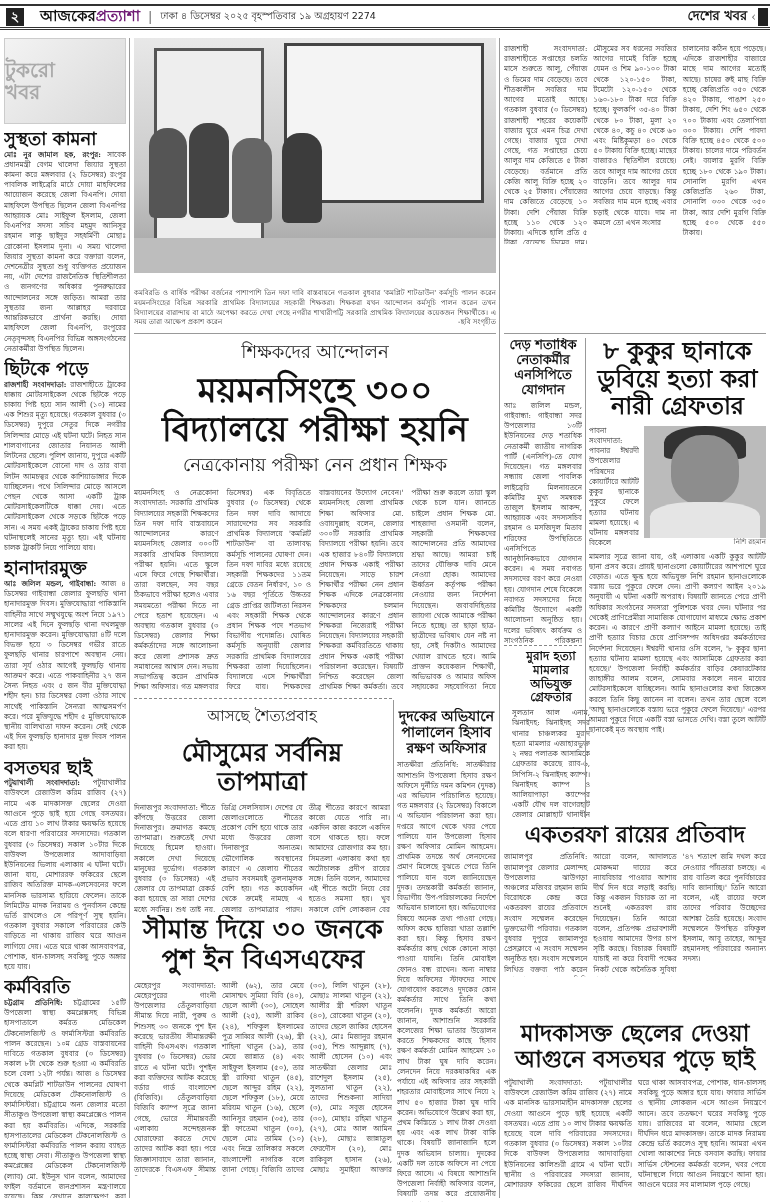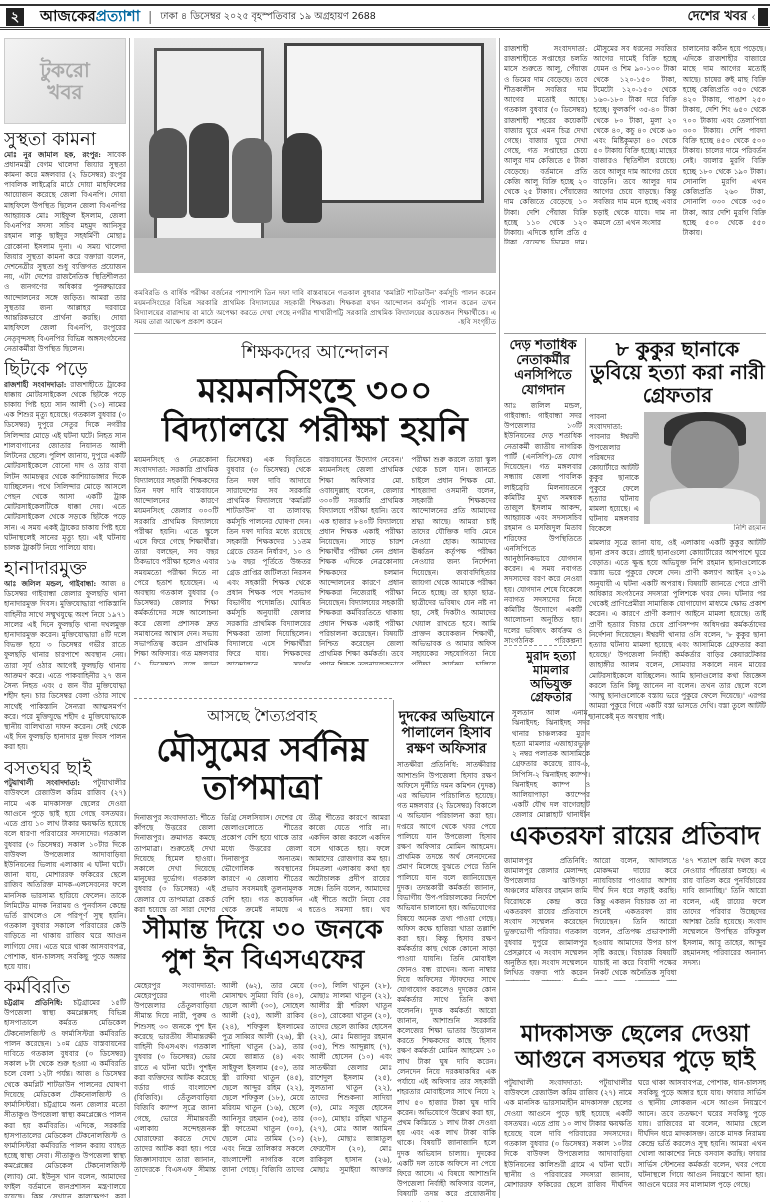--- a/index.html
+++ b/index.html
@@ -3,36 +3,36 @@
 <meta charset="utf-8">
 <style>
   * { box-sizing: border-box; margin: 0; padding: 0; }
   html, body { width: 770px; height: 1203px; background: #fff; overflow: hidden; }
   body { font-family: "DejaVu Serif", serif; color: #111; position: relative; }
 
   
   .masthead { position: absolute; left: 0; top: 4px; width: 770px; height: 26px; border-top: 2px solid #333; border-bottom: 3px double #333; display: flex; align-items: center; }
   .page-no { width: 18px; height: 18px; background: #222; color: #fff; font-size: 13px; font-weight: bold; text-align: center; line-height: 18px; margin-left: 6px; }
   .brand { font-family: "DejaVu Sans", sans-serif; font-size: 15px; font-weight: bold; margin-left: 16px; color: #111; }
-  .brand .accent { color: #0369a1; }
+  .brand .accent { color: #701a75; }
   .sep { margin: 0 8px; color: #666; font-size: 13px; }
   .dateline { font-family: "DejaVu Sans", sans-serif; font-size: 9.5px; color: #222; }
   .section-name { margin-left: auto; font-family: "DejaVu Sans", sans-serif; font-size: 13px; font-weight: bold; margin-right: 4px; }
   .chev { font-size: 12px; color: #666; margin-right: 2px; }
   .mark { width: 10px; height: 18px; background: #222; margin-right: 2px; }
 
   .col, .block { position: absolute; overflow: hidden; }
   .rule-v { position: absolute; width: 1px; background: #999; }
   .rule-h { position: absolute; height: 1px; background: #999; }
   .rule-dash { position: absolute; height: 0; border-top: 1px dashed #888; }
 
-  .kicker-box { height: 86px; border: 1px solid #ccc; background: linear-gradient(135deg,#f3f3f3,#d9d9d9); display: flex; flex-direction: column; align-items: center; justify-content: center; margin-bottom: 4px; }
+  .kicker-box { height: 86px; border: 1px solid #ccc; background: linear-gradient(135deg,#f3f3f3,#d9d9d9); display: flex; flex-direction: column; align-items: flex-start; justify-content: center; margin-bottom: 4px; }
   .kicker-box span { font-family: "DejaVu Sans", sans-serif; color: #aaa; font-weight: bold; font-size: 20px; line-height: 1.1; }
 
-  .brief h3 { font-family: "DejaVu Sans", sans-serif; font-size: 18px; font-weight: normal; line-height: 1.2; margin-top: 4px; }
+  .brief h3 { font-family: "DejaVu Sans", sans-serif; font-size: 18px; font-weight: bold; line-height: 1.2; margin-top: 4px; }
   .brief p, .body-text { font-size: 7.2px; line-height: 1.42; text-align: justify; color: #222; }
   .byline { font-weight: bold; }
 
   .photo { background: #d6d6d6; position: relative; overflow: hidden; }
   .photo .shape { position: absolute; }
   .caption { font-size: 7px; line-height: 1.4; color: #333; text-align: justify; }
   .credit { float: right; }
 
   .hl { font-family: "DejaVu Sans", sans-serif; font-weight: bold; text-align: center; color: #111; line-height: 1.15; }
   .kick { font-family: "DejaVu Sans", sans-serif; text-align: center; color: #222; }
@@ -47,21 +47,21 @@
 </style>
 </head>
 <body>
 
 <div class="masthead">
   <div class="page-no">২</div>
   <div class="brand">
     <span>আজকের</span><span class="accent">প্রত্যাশা</span>
   </div>
   <span class="sep">|</span>
-  <span class="dateline">ঢাকা ৪ ডিসেম্বর ২০২৫ বৃহস্পতিবার ১৯ অগ্রহায়ণ 2688</span>
+  <span class="dateline">ঢাকা ৪ ডিসেম্বর ২০২৫ বৃহস্পতিবার ১৯ অগ্রহায়ণ 2274</span>
   <span class="section-name">দেশের খবর</span>
   <span class="chev">‹</span>
   <span class="mark"></span>
 </div>
 
 <div class="col brief" style="left:4px; top:38px; width:122px; height:1160px;">
   <div class="kicker-box">
     <span>টুকরো</span>
     <span>খবর</span>
   </div>
@@ -103,32 +103,33 @@
   <div class="caption" style="margin-top:16px;">
     <span>কমবিরতি ও বার্ষিক পরীক্ষা বর্জনের পাশাপাশি তিন দফা দাবি বাস্তবায়নে গতকাল বুধবার 'কমপ্লিট শাটডাউন' কর্মসূচি পালন করেন ময়মনসিংহের বিভিন্ন সরকারি প্রাথমিক বিদ্যালয়ের সহকারী শিক্ষকরা। শিক্ষকরা যখন আন্দোলন কর্মসূচি পালন করেন তখন বিদ্যালয়ের বারান্দায় বা মাঠে অপেক্ষা করতে দেখা গেছে নগরীর শাখারীপট্টি সরকারি প্রাথমিক বিদ্যালয়ের কয়েকজন শিক্ষার্থীকে। এ সময় তারা আক্ষেপ প্রকাশ করেন</span>
     <span class="credit">-ছবি সংগৃহীত</span>
   </div>
 </div>
 <div class="rule-h" style="left:134px; top:333px; width:362px;"></div>
 
 <div class="block" style="left:134px; top:338px; width:362px; height:355px;">
   <div class="kick" style="font-size:18px;">শিক্ষকদের আন্দোলন</div>
   <div class="hl" style="font-size:34px; margin-top:2px;">ময়মনসিংহে ৩০০ বিদ্যালয়ে পরীক্ষা হয়নি</div>
+  <div class="kick" style="font-size:18px; margin-top:2px;">নেত্রকোনায় পরীক্ষা নেন প্রধান শিক্ষক</div>
   <div class="cols" style="margin-top:6px; height:210px; overflow:hidden;">
     <div class="body-text">ময়মনসিংহ ও নেত্রকোনা সংবাদদাতা: সরকারি প্রাথমিক বিদ্যালয়ের সহকারী শিক্ষকদের তিন দফা দাবি বাস্তবায়নে আন্দোলনের কারণে ময়মনসিংহ জেলার ৩০০টি সরকারি প্রাথমিক বিদ্যালয়ে পরীক্ষা হয়নি। এতে স্কুলে এসে ফিরে গেছে শিক্ষার্থীরা। তারা বলছেন, সব বছর ঠিকভাবে পরীক্ষা হলেও এবার সময়মতো পরীক্ষা দিতে না পেরে হতাশ হয়েছেন। এ অবস্থায় গতকাল বুধবার (৩ ডিসেম্বর) জেলার শিক্ষা কর্মকর্তাদের সঙ্গে আলোচনা করে জেলা প্রশাসক দ্রুত সমাধানের আশ্বাস দেন। সভায় সভাপতিত্ব করেন প্রাথমিক শিক্ষা অফিসার। গত মঙ্গলবার (২ ডিসেম্বর) বলে জানা গেছে জেলার ১৪টি থানায় উপজেলায় সরকারি শিক্ষকরা এমন প্রতিবাদ জানায়। এক হাজার সংখ্যক আন্দোলনে বিদ্যালয়ে তবে এক প্রধান শিক্ষক নিয়েছেন। প্রকৃত, মঙ্গলবার (২</div>
     <div class="body-text">ডিসেম্বর) এক বিবৃতিতে বুধবার (৩ ডিসেম্বর) থেকে তিন দফা দাবি আদায়ে সারাদেশের সব সরকারি প্রাথমিক বিদ্যালয়ে 'কমপ্লিট শাটডাউন' বা তালাবদ্ধ কর্মসূচি পালনের ঘোষণা দেন। তিন দফা দাবির মধ্যে রয়েছে সহকারী শিক্ষকদের ১১তম গ্রেডে বেতন নির্ধারণ, ১০ ও ১৬ বছর পূর্তিতে উচ্চতর গ্রেড প্রাপ্তির জটিলতা নিরসন এবং সহকারী শিক্ষক থেকে প্রধান শিক্ষক পদে শতভাগ বিভাগীয় পদোন্নতি। ঘোষিত কর্মসূচি অনুযায়ী জেলার সরকারি প্রাথমিক বিদ্যালয়ের শিক্ষকরা তালা দিয়েছিলেন। বিদ্যালয়ে এসে শিক্ষার্থীরা ফিরে যায়। শিক্ষকদের আন্দোলনে সমর্থন জানিয়েছেন অভিভাবকরাও। তারা বলেন, শিক্ষকদের ন্যায্য দাবি দ্রুত মেনে নেওয়া হোক। তবে দৌরিক দাবিগুলো দ্রুত আসছিলেন,</div>
     <div class="body-text">বাস্তবায়নের উদ্যোগ নেবেন।' ময়মনসিংহ জেলা প্রাথমিক শিক্ষা অফিসার মো. ওবায়দুল্লাহ বলেন, জেলার ৩০০টি সরকারি প্রাথমিক বিদ্যালয়ে পরীক্ষা হয়নি। তবে এক হাজার ৮৪০টি বিদ্যালয়ে প্রধান শিক্ষক একাই পরীক্ষা নিয়েছেন। সাড়ে চারশ শিক্ষার্থীর পরীক্ষা নেন প্রধান শিক্ষক এদিকে নেত্রকোনায় শিক্ষকদের চলমান আন্দোলনের কারণে প্রধান শিক্ষকরা নিজেরাই পরীক্ষা নিয়েছেন। বিদ্যালয়ের সহকারী শিক্ষকরা কর্মবিরতিতে থাকায় প্রধান শিক্ষক একাই পরীক্ষা পরিচালনা করেছেন। বিষয়টি নিশ্চিত করেছেন জেলা প্রাথমিক শিক্ষা কর্মকর্তা। তবে প্রধান শিক্ষক তুলনামূলকভাবে তবে প্রধান শিক্ষক</div>
     <div class="body-text">পরীক্ষা শুরু করলে তারা স্কুল থেকে চলে যান। জানতে চাইলে প্রধান শিক্ষক মো. শাহজাদা ওসমানী বলেন, সহকারী শিক্ষকদের আন্দোলনের প্রতি আমাদের শ্রদ্ধা আছে। আমরা চাই তাদের যৌক্তিক দাবি মেনে নেওয়া হোক। আমাদের ঊর্ধ্বতন কর্তৃপক্ষ পরীক্ষা নেওয়ার জন্য নির্দেশনা দিয়েছেন। জবাবদিহিতার জায়গা থেকে আমাকে পরীক্ষা নিতে হচ্ছে। তা ছাড়া ছাত্র-ছাত্রীদের ভবিষ্যৎ যেন নষ্ট না হয়, সেই দিকটাও আমাদের খেয়াল রাখতে হবে। আমি প্রাক্তন কয়েকজন শিক্ষার্থী, অভিভাবক ও আমার অফিস সহায়কের সহযোগিতা নিয়ে পরীক্ষা কার্যক্রম চালিয়ে যাচ্ছি। শিক্ষার্থীদের ভবিষ্যৎও ঝুঁকিতে পড়ছে।</div>
   </div>
 </div>
 <div class="rule-dash" style="left:134px; top:698px; width:258px;"></div>
 
 <div class="block" style="left:134px; top:704px; width:256px; height:208px;">
   <div class="kick" style="font-size:15px;">আসছে শৈত্যপ্রবাহ</div>
-  <div class="hl" style="font-size:33px; margin-top:2px;">মৌসুমের সর্বনিম্ন তাপমাত্রা</div>
+  <div class="hl" style="font-size:25px; margin-top:10px;">মৌসুমের সর্বনিম্ন তাপমাত্রা</div>
   <div class="cols" style="margin-top:6px; height:150px; overflow:hidden; gap:6px;">
     <div class="body-text">দিনাজপুর সংবাদদাতা: শীতে কাঁপছে উত্তরের জেলা দিনাজপুর। ক্রমাগত কমছে তাপমাত্রা। শুরুতেই দেখা দিয়েছে হিমেল হাওয়া। সকালে দেখা দিয়েছে মানুষের দুর্ভোগ। গতকাল বুধবার (৩ ডিসেম্বর) এই জেলার যে তাপমাত্রা রেকর্ড করা হয়েছে তা সারা দেশের মধ্যে সর্বনিম্ন। শুধু তাই নয়, এই তাপমাত্রা চলতি শীত মৌসুমের সর্বনিম্ন। দিনাজপুর আবহাওয়া অফিসের তথ্যমতে, গতকাল সকাল ৬টায় জেলার সর্বনিম্ন তাপমাত্রা ছিল ১১ দশমিক ৮ ডিগ্রি সেলসিয়াস। বাতাসের আর্দ্রতা ছিল ৯৫ শতাংশ। গত মঙ্গলবার এই জেলার তাপমাত্রা ছিল ১৩ দশমিক শূন্য ডিগ্রি এবং সোমবার জেলার তাপমাত্রা ছিল ১৩ দশমিক ২</div>
     <div class="body-text">ডিগ্রি সেলসিয়াস। দেশের যে জেলাগুলোতে শীতের প্রকোপ বেশি হয়ে থাকে তার মধ্যে উত্তরের জেলা দিনাজপুর অন্যতম। ভৌগোলিক অবস্থানের কারণে এ জেলায় শীতের প্রভাব সবসময়ই তুলনামূলক বেশি হয়। গত কয়েকদিন থেকে ক্রমেই নামছে এ জেলার তাপমাত্রার পারদ। এদিকে শীত বাড়ার সঙ্গে সঙ্গেই বেড়েছে দুর্ভোগ। সকালে কাজে যেতে পারছেন না দিনমজুর ও শ্রমজীবী মানুষ। শহরের রিকশাচালক মজিবর বলেন, সকালে কুয়াশা থাকায় কাজে বের হতে দেরি হচ্ছে। কুয়াশার কারণে আমি নিজেও কাজ করতে পারছি না। সদরের মোস্তফাবাজার এলাকার রফিকুল ইসলাম বলেন, আমাদের এই মৌসুমটা বেশ কষ্টের। এই মৌসুমে</div>
     <div class="body-text">তীব্র শীতের কারণে আমরা কাজে যেতে পারি না। একদিন কাজ করলে একদিন বসে থাকতে হয়। ফলে আমাদের রোজগার কম হয়। সিমতলা এলাকায় কথা হয় অটোচালক প্রদীপ রায়ের সঙ্গে। তিনি বলেন, আমাদের এই শীতে অটো নিয়ে বের হতেও সমস্যা হয়। খুব সকালে বেশি লোকজন বের হয় না। দিনাজপুর আবহাওয়া অফিসের উচ্চ পর্যবেক্ষক আসাদুজ্জামান জানান, বর্তমানে উত্তরের জেলাগুলোতে মৃদু শৈত্যপ্রবাহ বয়ে যাচ্ছে। ডিসেম্বরের মাঝামাঝি থেকে তীব্র শীত দেখা দেবে। ক্রমান্বয়ে তাপমাত্রা কমছে এবং শীতের তীব্রতা বাড়ছে। আগামী কয়েকদিনের মধ্যে তাপমাত্রা আরো কমতে পারেও বলে জানান তিনি।</div>
   </div>
 </div>
 <div class="rule-v" style="left:393px; top:700px; height:200px;"></div>
 
 <div class="block" style="left:397px; top:708px; width:99px; height:494px;">
   <div class="hl" style="font-size:14px;">দুদকের অভিযানে পালালেন হিসাব রক্ষণ অফিসার</div>
@@ -162,37 +163,37 @@
 <div class="rule-dash" style="left:504px; top:645px; width:78px;"></div>
 
 <div class="block" style="left:512px; top:650px; width:78px; height:170px;">
   <div class="hl" style="font-size:12px;">মুরাদ হত্যা মামলার অভিযুক্ত গ্রেফতার</div>
   <div class="body-text" style="margin-top:3px;">সুলতান আল এনাম, ঝিনাইদহ: ঝিনাইদহ সদর থানার চাঞ্চল্যকর মুরাদ হত্যা মামলার এজাহারভুক্ত ২ নম্বর পলাতক আসামিকে গ্রেফতার করেছে র‍্যাব-৬, সিপিসি-২ ঝিনাইদহ ক্যাম্প। ঝিনাইদহ ক্যাম্প ও আলিয়াপাড়া ক্যাম্পের একটি যৌথ দল বাগেরহাট জেলার মোল্লাহাট থানাধীন আদমপাড়া ঘাট এলাকায় বিশেষ অভিযান পরিচালনা করে অভিযুক্ত আলম(৫০)কে আটক করে। এজাহার সূত্রে জানা যায়, আসামির বাবার মৃত্যুকে কেন্দ্র করে ভিকটিম ও আলমের মধ্যে বিরোধের জেরে এই ঘটনা ঘটে। গত ২৯ নভেম্বর মুরাদ মোড়ে দাউদ হোসেনের দোকানের সামনে অবস্থানকালে মুরাদকে আলম হামলা করে। সেখানে চাকু, হাতুড়ি ও লাঠি দিয়ে আঘাত করে মুরাদকে হত্যা করা হয়। পরে মুরাদের স্ত্রী সাথী বেগম বাদী হয়ে আলমসহ অন্যান্যদের বিরুদ্ধে ঝিনাইদহ সদর থানায় হত্যা মামলা দায়ের করেন।</div>
 </div>
 
 <div class="rule-v" style="left:585px; top:338px; height:480px;"></div>
 
 <div class="block" style="left:589px; top:338px; width:177px; height:480px;">
-  <div class="hl" style="font-size:20px;">৮ কুকুর ছানাকে ডুবিয়ে হত্যা করা নারী গ্রেফতার</div>
+  <div class="hl" style="font-size:24px;">৮ কুকুর ছানাকে ডুবিয়ে হত্যা করা নারী গ্রেফতার</div>
   <div style="display:flex; gap:5px; margin-top:5px;">
     <div class="body-text" style="width:50px; height:120px; overflow:hidden;">পাবনা সংবাদদাতা: পাবনার ঈশ্বরদী উপজেলার পরিষদের কোয়ার্টারে আটটি কুকুর ছানাকে পুকুরে ফেলে হত্যার ঘটনায় মামলা হয়েছে। এ ঘটনায় মঙ্গলবার বিকেলে উপজেলার পৌর শহরের সিভিল জাজ ট্রাস্ট নামে একটি প্রাণী কল্যাণ সংগঠনের সভাপতি মোছা। অভিযুক্ত নিশি নামে একজন নারীকে গ্রেফতার করা হয়েছে। প্রাণী কল্যাণ আইন সংক্রান্ত অনুযায়ী এ ঘটনায় মামলা দায়ের করা হয়। অভিযুক্ত নিশি রহমান উপজেলা পরিষদের কর্মকর্তার স্ত্রী বলে জানা গেছে। এর আগে উপজেলা নির্বাহী অফিসারের নিকট প্রাণিসম্পদ অধিদপ্তরের অধীনে বাদী হয়ে অভিযোগ করেন।</div>
     <div style="width:122px;">
       <div class="portrait" style="width:122px; height:112px;">
         <div class="hair"></div>
         <div class="face"></div>
         <div class="body"></div>
       </div>
       <div class="caption" style="text-align:right;">নিশি রহমান</div>
     </div>
   </div>
   <div class="body-text" style="margin-top:4px;">মামলার সূত্রে জানা যায়, ওই এলাকায় একটি কুকুর আটটি ছানা প্রসব করে। প্রায়ই ছানাগুলো কোয়ার্টারের আশপাশে ঘুরে বেড়াত। এতে ক্ষুব্ধ হয়ে অভিযুক্ত নিশি রহমান ছানাগুলোকে বস্তায় ভরে পুকুরে ফেলে দেন। প্রাণী কল্যাণ আইন ২০১৯ অনুযায়ী এ ঘটনা একটি অপরাধ। বিষয়টি জানতে পেরে প্রাণী অধিকার সংগঠনের সদস্যরা পুলিশকে খবর দেন। ঘটনার পর থেকেই প্রাণিপ্রেমীরা সামাজিক যোগাযোগ মাধ্যমে ক্ষোভ প্রকাশ করেন। এ কারণে প্রাণী কল্যাণ আইনে মামলা হয়েছে। তাই প্রাণী হত্যার বিচার চেয়ে প্রাণিসম্পদ অধিদপ্তর কর্মকর্তাদের নির্দেশনা দিয়েছেন। ঈশ্বরদী থানার ওসি বলেন, '৮ কুকুর ছানা হত্যার ঘটনায় মামলা হয়েছে এবং আসামিকে গ্রেফতার করা হয়েছে।' উপজেলা নির্বাহী কর্মকর্তার বাড়ির কেয়ারটেকার জাহাঙ্গীর আলম বলেন, সোমবার সকালে নয়ন মায়ের মোটরসাইকেলে যাচ্ছিলেন। আমি ছানাগুলোর কথা জিজ্ঞেস করলে তিনি কিছু জানেন না বলেন। তখন তার ছেলে বলে 'আম্মু ছানাগুলোকে বস্তায় ভরে পুকুরে ফেলে দিয়েছে।' এরপর আমরা পুকুরে গিয়ে একটি বস্তা ভাসতে দেখি। বস্তা তুলে আটটি ছানাকেই মৃত অবস্থায় পাই।</div>
 </div>
 
 <div class="block" style="left:504px; top:822px; width:262px; height:195px;">
-  <div class="hl" style="font-size:25px;">একতরফা রায়ের প্রতিবাদ</div>
+  <div class="hl" style="font-size:22px;">একতরফা রায়ের প্রতিবাদ</div>
   <div class="cols" style="margin-top:5px; height:125px; overflow:hidden; gap:6px;">
     <div class="body-text">জামালপুর প্রতিনিধি: জামালপুর জেলার মেলান্দহ উপজেলার ঝাউগড়া অঞ্চলের মজিবর রহমান জমি বিরোধকে কেন্দ্র করে একতরফা রায়ের প্রতিবাদে সংবাদ সম্মেলন করেছেন ভুক্তভোগী পরিবার। গতকাল বুধবার দুপুরে জামালপুর প্রেসক্লাবে এ সংবাদ সম্মেলন অনুষ্ঠিত হয়। সংবাদ সম্মেলনে লিখিত বক্তব্য পাঠ করেন লোকমান হোসেন। তিনি বলেন, ইলেকট্রিক মিস্ত্রি হিসেবে ক্রেতার নিকট থেকে জমি ক্রয় করেন তার বাবা। এতে তক্তকর প্রতিবেশী হয়ে উঠে তার সাথে বিরোধ শুরু হয়। লিখিত বক্তব্য পাঠ করেন মো. মুসা হক রহমান তারেক। তিনি</div>
     <div class="body-text">আরো বলেন, আদালতে মোকদ্দমা দায়ের করে ন্যায়বিচার পাওয়ার আশায় দীর্ঘ দিন ধরে লড়াই করছি। কিন্তু একজন বিচারক তা না শুনেই একতরফা রায় দিয়েছেন। তিনি আরো বলেন, প্রতিপক্ষ প্রভাবশালী হওয়ায় আমাদের উপর চাপ সৃষ্টি করছে। বিচারক বিষয়টি যাচাই না করে বিবাদী পক্ষের নিকট থেকে অনৈতিক সুবিধা গ্রহণ করে একতরফা রায় প্রদান করেন। তিনি</div>
     <div class="body-text">'৪৭ শতাংশ জমি দখল করে নেওয়ার পাঁয়তারা চলছে। এ রায় বাতিল করে পুনর্বিচারের দাবি জানাচ্ছি।' তিনি আরো বলেন, এই রায়ের ফলে তাদের পরিবার উচ্ছেদের আশঙ্কা তৈরি হয়েছে। সংবাদ সম্মেলনে উপস্থিত রফিকুল ইসলাম, আবু তাহের, আব্দুর রহমানসহ পরিবারের অন্যান্য সদস্য।</div>
   </div>
 </div>
 
 <div class="block" style="left:504px; top:1020px; width:262px; height:178px;">
   <div class="hl" style="font-size:23px;">মাদকাসক্ত ছেলের দেওয়া আগুনে বসতঘর পুড়ে ছাই</div>
   <div class="cols" style="margin-top:5px; height:110px; overflow:hidden; gap:6px;">

